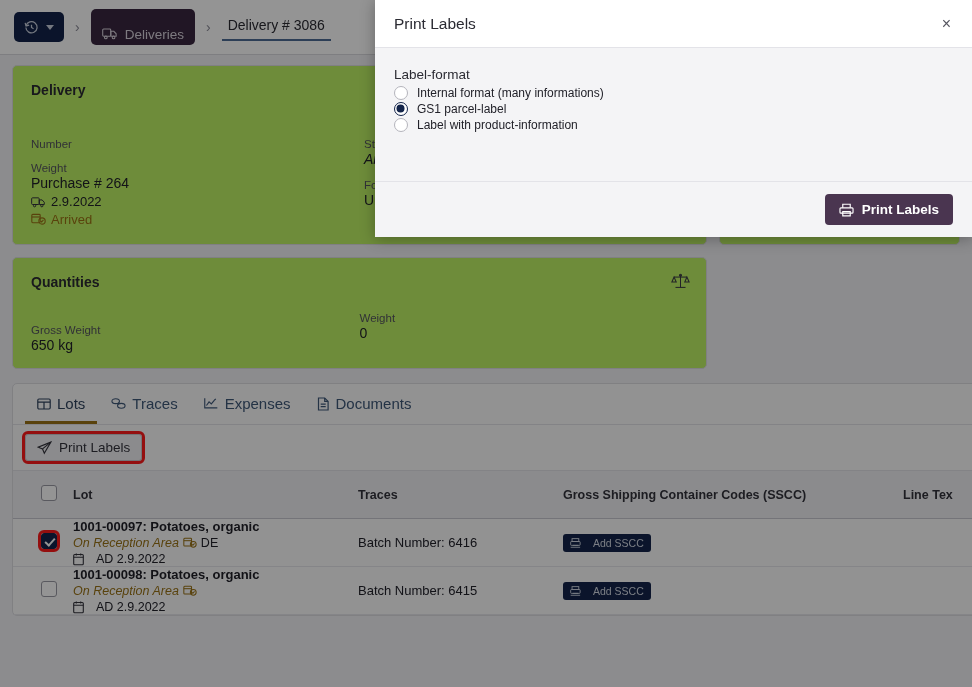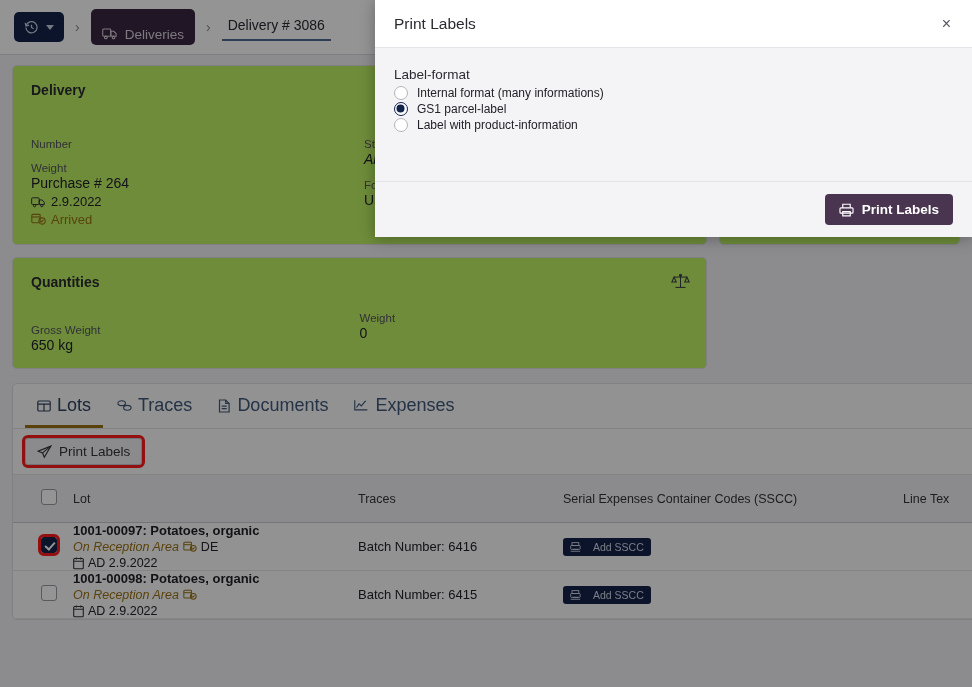--- a/index.html
+++ b/index.html
@@ -103,21 +103,21 @@
     margin-top: 14px;
     width: 1160px;
   }
   .tabs {
     display: flex; gap: 2px;
     border-bottom: 1px solid #e2e2e7;
     padding: 0 12px;
   }
   .tab {
     display: flex; align-items: center; gap: 6px;
-    font-size: 18px; color: #3e5878;
+    font-size: 15px; color: #3e5878;
     padding: 11px 12px 9px 12px;
     cursor: pointer;
     border-bottom: 3px solid transparent;
   }
   .tab.active { border-bottom-color: #9a7316; color: #30445e; }
 
   .toolbar { padding: 9px 12px; }
   .print-btn {
     display: inline-flex; align-items: center; gap: 7px;
     background: #f0f0f3;
@@ -132,21 +132,21 @@
     outline: 3px solid #ff1a1a;
     outline-offset: 0px;
     border-radius: 3px;
   }
 
   
   table.lots { width: 100%; border-collapse: collapse; }
   table.lots thead th {
     text-align: left;
     font-size: 12.5px;
-    font-weight: normal;
+    font-weight: bold;
     color: #33333c;
     background: #f0f0f3;
     border-top: 1px solid #e2e2e7;
     border-bottom: 1px solid #c9c9d0;
     padding: 14px 8px;
     white-space: nowrap;
   }
   table.lots tbody td {
     padding: 0 8px;
     border-bottom: 1px solid #e6e6ea;
@@ -181,21 +181,21 @@
     transform: rotate(42deg);
   }
   .lot-name { font-size: 13px; font-weight: bold; color: #1f1f27; }
   .lot-loc {
     font-size: 12.5px; font-style: italic; color: #9a7316;
     display: flex; align-items: center; gap: 4px; margin-top: 2px;
   }
   .lot-loc .ctry { font-style: normal; color: #22222a; }
   .lot-date {
     font-size: 12.5px; color: #22222a;
-    display: flex; align-items: center; gap: 4px; margin-top: 2px;
+    display: flex; align-items: center; gap: 12px; margin-top: 2px;
   }
   .sscc-badge {
     display: inline-flex; align-items: center; gap: 12px;
     background: #13244a;
     color: #d3d8e4;
     font-size: 10.5px;
     border-radius: 3px;
     padding: 3px 7px;
     cursor: pointer;
   }
@@ -388,38 +388,38 @@
               <ellipse cx="5" cy="4" rx="4" ry="2.6"></ellipse>
               <ellipse cx="11" cy="9" rx="4" ry="2.6"></ellipse>
               <path d="M8.8 5.6 7 7.4"></path>
             </svg>
           </span>
           <span>Traces</span>
         </div>
 
         <div class="tab">
           <span>
+            <svg width="15" height="13" viewBox="0 0 16 13" fill="none" stroke="#3e5878" stroke-width="1.2">
+              <path d="M0.8 1v10.2h13.4"></path>
+              <polyline points="2.6,8.6 5.4,4.8 7.8,7 11.2,2.8"></polyline>
+              <path d="M12.6 1.6 11 3"></path>
+            </svg>
+          </span>
+          <span>Expenses</span>
+        </div>
+
+        <div class="tab">
+          <span>
             <svg width="13" height="14" viewBox="0 0 12 14" fill="none" stroke="#3e5878" stroke-width="1.2">
               <path d="M1 1h6.2L10.6 4.4V13H1z"></path>
               <path d="M7.2 1v3.4h3.4"></path>
               <path d="M3.2 7.2h5M3.2 9.6h5"></path>
             </svg>
           </span>
           <span>Documents</span>
-        </div>
-
-        <div class="tab">
-          <span>
-            <svg width="15" height="13" viewBox="0 0 16 13" fill="none" stroke="#3e5878" stroke-width="1.2">
-              <path d="M0.8 1v10.2h13.4"></path>
-              <polyline points="2.6,8.6 5.4,4.8 7.8,7 11.2,2.8"></polyline>
-              <path d="M12.6 1.6 11 3"></path>
-            </svg>
-          </span>
-          <span>Expenses</span>
         </div>
       </div>
 
       <div class="toolbar">
         <div class="print-btn hl-red">
           <span>
             <svg width="15" height="14" viewBox="0 0 16 15" fill="none" stroke="#33333c" stroke-width="1.2">
               <path d="M14.8 1.2 1.2 6.6l4.7 1.9 1.9 4.7z"></path>
               <path d="M14.8 1.2 5.9 8.5"></path>
             </svg>
@@ -429,21 +429,21 @@
       </div>
 
       <table class="lots">
         <thead>
           <tr>
             <th class="col-chk">
               <span class="chk"></span>
             </th>
             <th class="col-lot">Lot</th>
             <th class="col-traces">Traces</th>
-            <th class="col-sscc">Serial Expenses Container Codes (SSCC)</th>
+            <th class="col-sscc">Gross Shipping Container Codes (SSCC)</th>
             <th>Line Tex</th>
           </tr>
         </thead>
         <tbody>
 
           <tr>
             <td class="col-chk">
               <span class="chk checked hl-red"></span>
             </td>
             <td class="col-lot">

